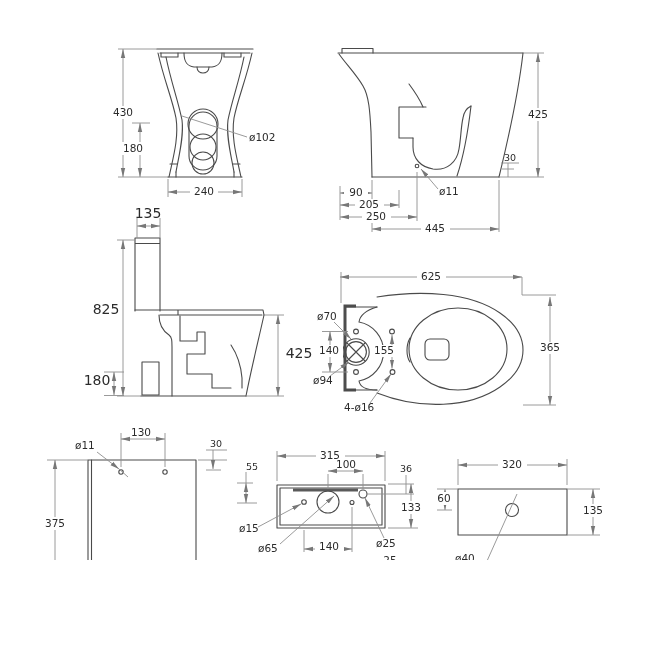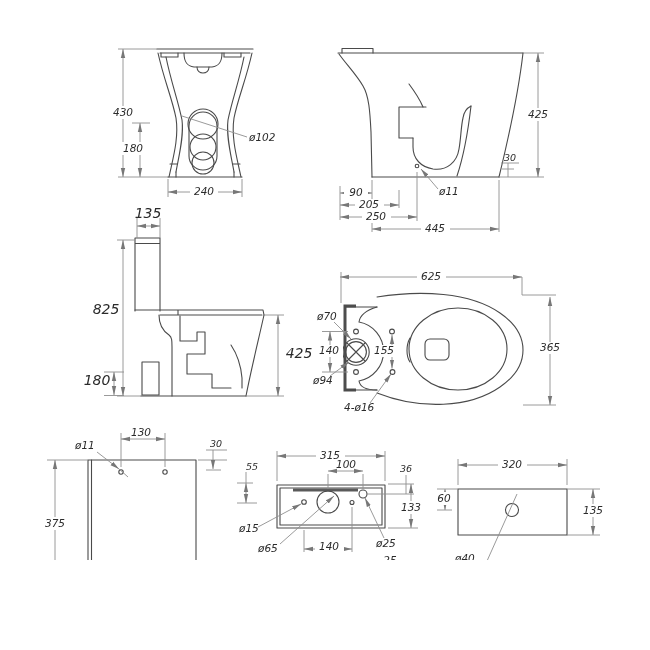--- a/index.html
+++ b/index.html
@@ -1,16 +1,16 @@
 <!DOCTYPE html>
 <html><head>
 <meta charset="utf-8">
 <style>
   html,body{margin:0;padding:0;background:#ffffff;}
-  #sheet{position:relative;width:650px;height:560px;background:#ffffff;overflow:hidden;font-style:italic;}
+  #sheet{position:relative;width:650px;height:560px;background:#ffffff;overflow:hidden;}
   svg{position:absolute;left:0;top:0;}
   .ol{fill:none;stroke:#4a4a4a;stroke-width:1.1;stroke-linejoin:round;stroke-linecap:round;}
   .thk{fill:none;stroke:#4d4d4d;stroke-width:3;}
   .dl{fill:none;stroke:#8f8f8f;stroke-width:0.9;}
   .bg{fill:#ffffff;stroke:none;}
   .slot{fill:#5a5a5a;stroke:none;}
   text{font-family:"DejaVu Sans",sans-serif;font-size:10.5px;fill:#2b2b2b;text-anchor:middle;}
   text.lg{font-size:14px;}
   text.sm{font-size:9.5px;}
   text.st{text-anchor:start;}

